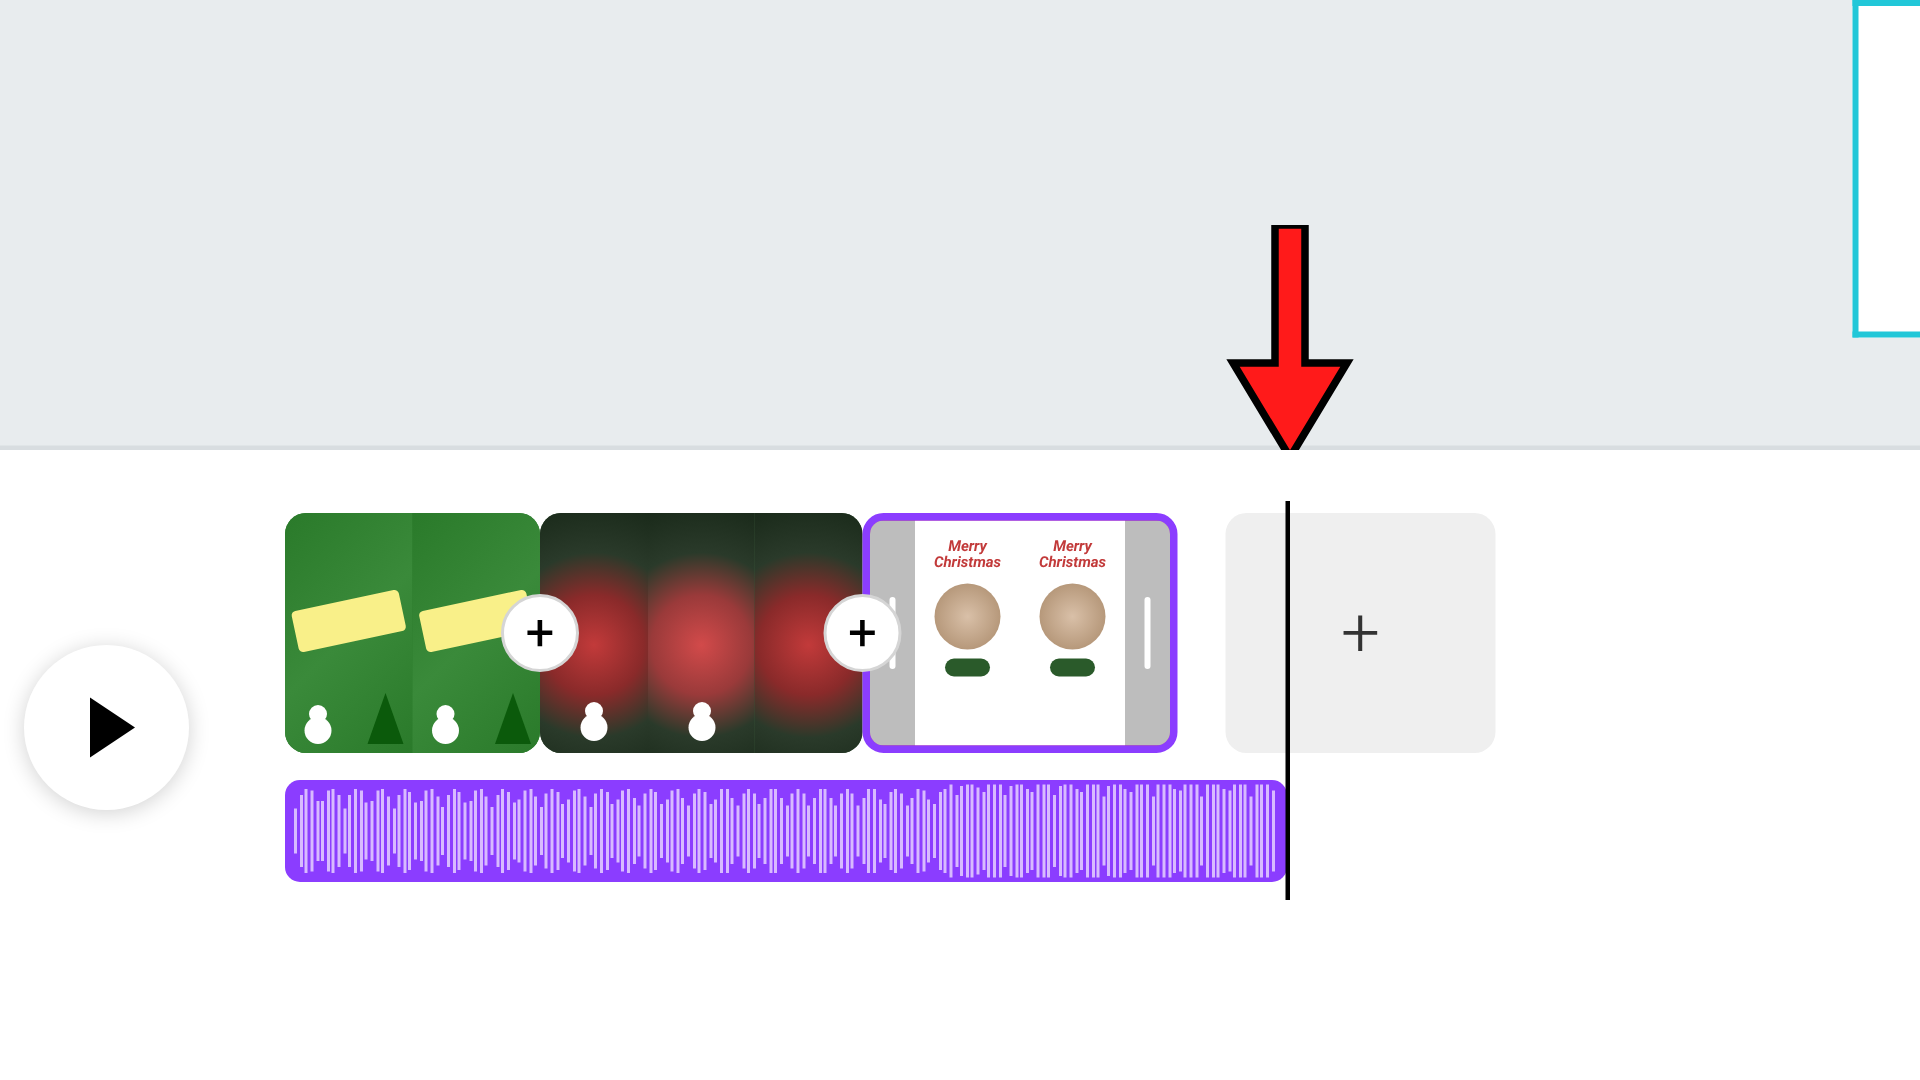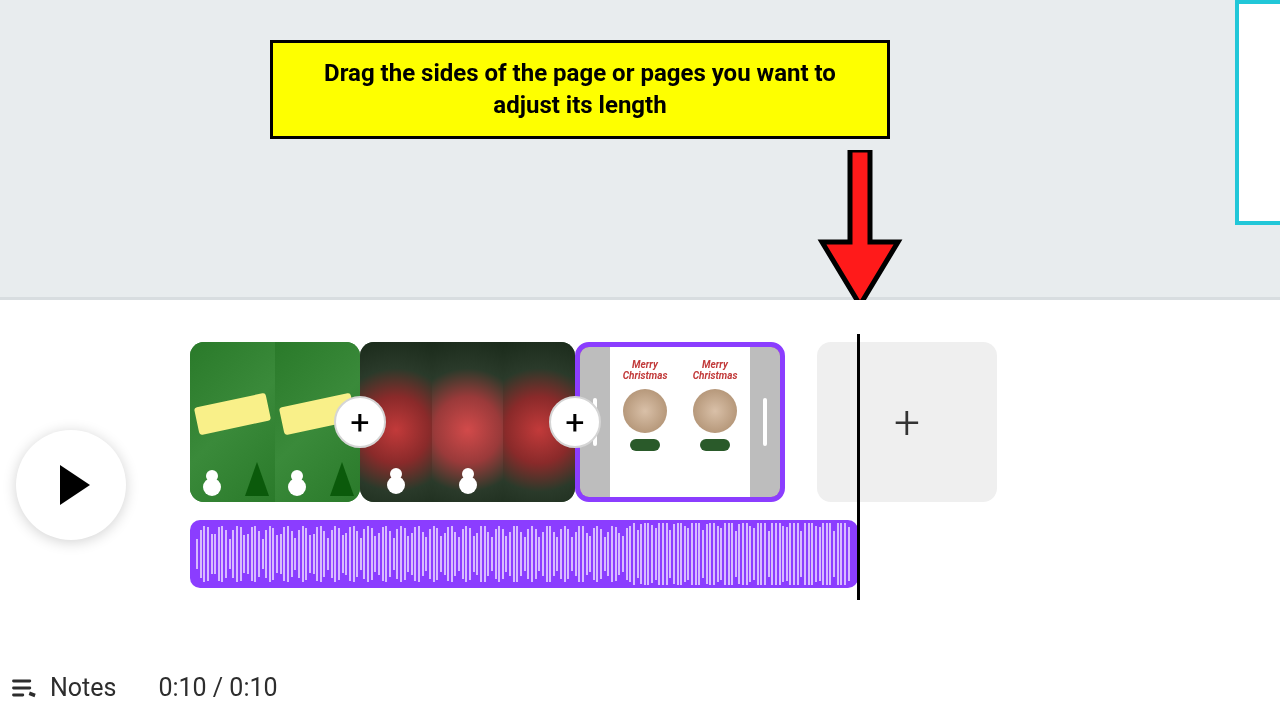--- a/index.html
+++ b/index.html
@@ -46,21 +46,20 @@
 .bottom-bar { position: absolute; left: 10px; bottom: 18px; display: flex; align-items: center; gap: 12px; }
 .notes-icon { display:flex; align-items:center; color:#2d2d2d; }
 .notes-label { font-size: 25px; color: #2d2d2d; }
 .time-label { font-size: 25px; color: #2d2d2d; margin-left: 30px; }
 </style>
 </head>
 <body>
 
 <div class="canvas-area">
   <div class="page-edge"></div>
-  <div class="callout">Drag the sides of the page or pages you want to adjust its length</div>
   <div class="arrow-wrap">
     <svg width="100" height="160" viewBox="0 0 100 160">
       <path d="M40 0 L60 0 L60 92 L88 92 L50 155 L12 92 L40 92 Z" fill="#ff1a1a" stroke="#000" stroke-width="5"></path>
     </svg>
   </div>
 </div>
 
 <div class="timeline-panel">
   <div class="timeline-row">
 
@@ -296,24 +295,13 @@
           <div class="wbar" style="height: 61.933px;"></div>
           <div class="wbar" style="height: 62px;"></div>
           <div class="wbar" style="height: 62px;"></div>
           <div class="wbar" style="height: 54.605px;"></div>
         </div>
     </div>
 
     <div class="playhead"></div>
   </div>
 
-  <div class="bottom-bar">
-    <span class="notes-icon">
-      <svg width="28" height="28" viewBox="0 0 24 24">
-          <path d="M3 6h14M3 12h14M3 18h8" stroke="#2d2d2d" stroke-width="2.4" stroke-linecap="round" fill="none"></path>
-          <path d="M18 16l4 4M22 16l-4 4" stroke="#2d2d2d" stroke-width="0"></path>
-          <path d="M17 15 l5 2 -1 3 -5 -2 z" fill="#2d2d2d"></path>
-        </svg>
-    </span>
-    <span class="notes-label">Notes</span>
-    <span class="time-label">0:10 / 0:10</span>
-  </div>
 </div>
 
 </body></html>

